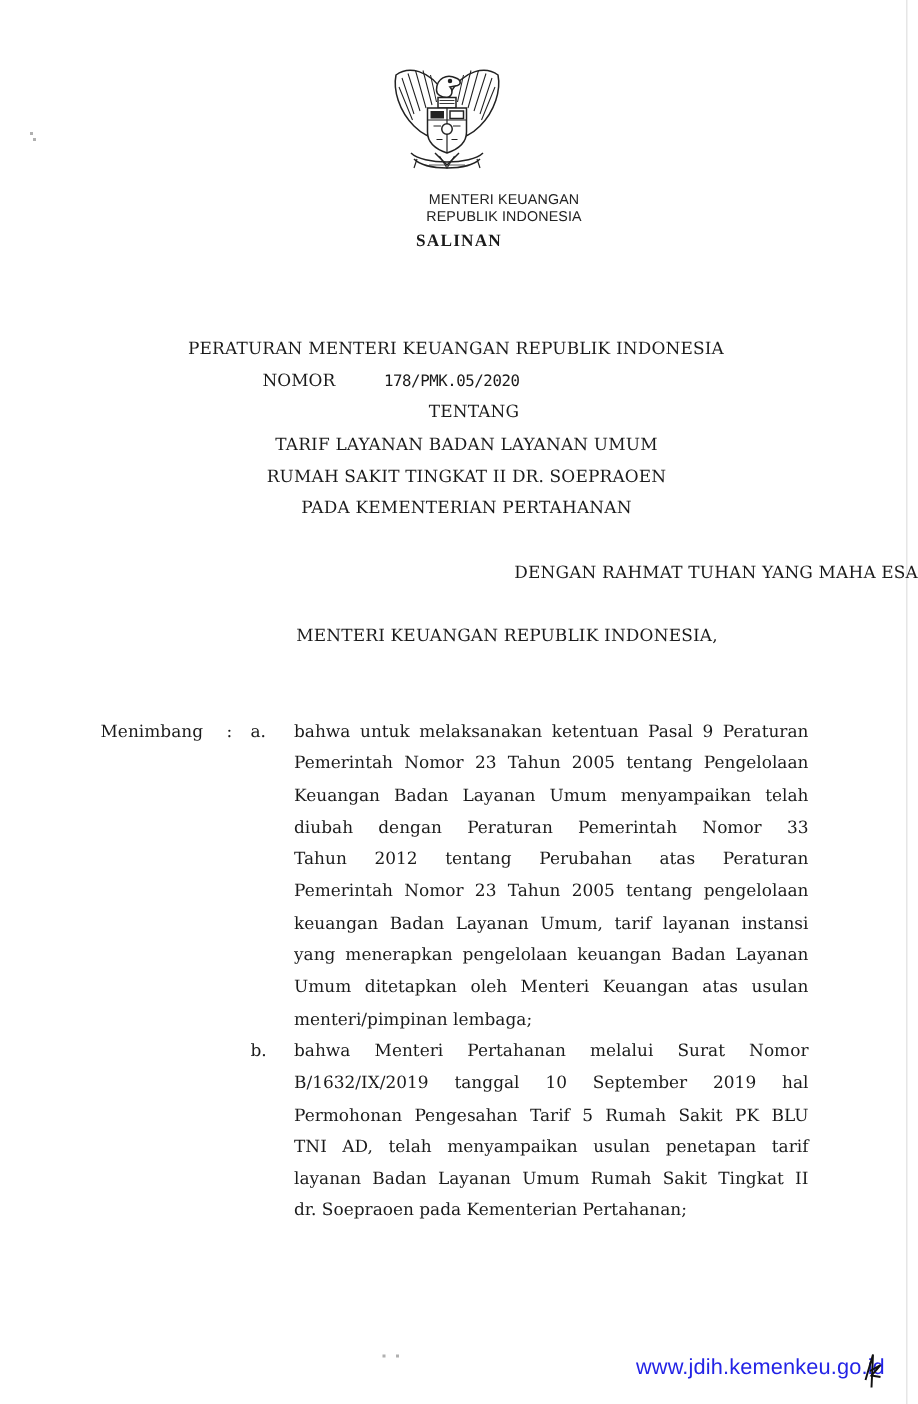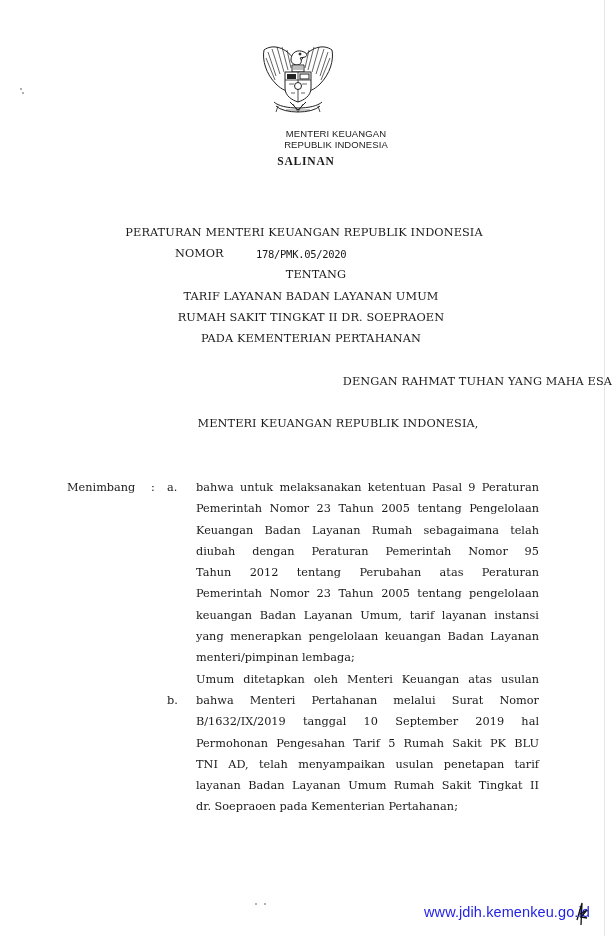--- a/index.html
+++ b/index.html
@@ -113,28 +113,28 @@
 <div class="title-line" style="top:375px; left:0px;text-align:right;">DENGAN RAHMAT TUHAN YANG MAHA ESA</div>
 <div class="title-line" style="top:417px; left:0px;padding-left:32px;">MENTERI KEUANGAN REPUBLIK INDONESIA,</div>
 
 <div class="consider-label">Menimbang</div>
 <div class="consider-colon">:</div>
 
 <div class="item-marker" style="top:481px;">a.</div>
 <div class="para" style="top:477px;">
   <span class="ln">bahwa untuk melaksanakan ketentuan Pasal 9 Peraturan</span>
   <span class="ln">Pemerintah Nomor 23 Tahun 2005 tentang Pengelolaan</span>
-  <span class="ln">Keuangan Badan Layanan Rumah sebagaimana telah</span>
-  <span class="ln">diubah dengan Peraturan Pemerintah Nomor 95</span>
+  <span class="ln">Keuangan Badan Layanan Umum menyampaikan telah</span>
+  <span class="ln">diubah dengan Peraturan Pemerintah Nomor 33</span>
   <span class="ln">Tahun 2012 tentang Perubahan atas Peraturan</span>
   <span class="ln">Pemerintah Nomor 23 Tahun 2005 tentang pengelolaan</span>
   <span class="ln">keuangan Badan Layanan Umum, tarif layanan instansi</span>
   <span class="ln">yang menerapkan pengelolaan keuangan Badan Layanan</span>
+  <span class="ln">Umum ditetapkan oleh Menteri Keuangan atas usulan</span>
   <span class="ln last">menteri/pimpinan lembaga;</span>
-  <span class="ln">Umum ditetapkan oleh Menteri Keuangan atas usulan</span>
 </div>
 
 <div class="item-marker" style="top:694px;">b.</div>
 <div class="para" style="top:690px;">
   <span class="ln">bahwa Menteri Pertahanan melalui Surat Nomor</span>
   <span class="ln">B/1632/IX/2019 tanggal 10 September 2019 hal</span>
   <span class="ln">Permohonan Pengesahan Tarif 5 Rumah Sakit PK BLU</span>
   <span class="ln">TNI AD, telah menyampaikan usulan penetapan tarif</span>
   <span class="ln">layanan Badan Layanan Umum Rumah Sakit Tingkat II</span>
   <span class="ln last">dr. Soepraoen pada Kementerian Pertahanan;</span>

